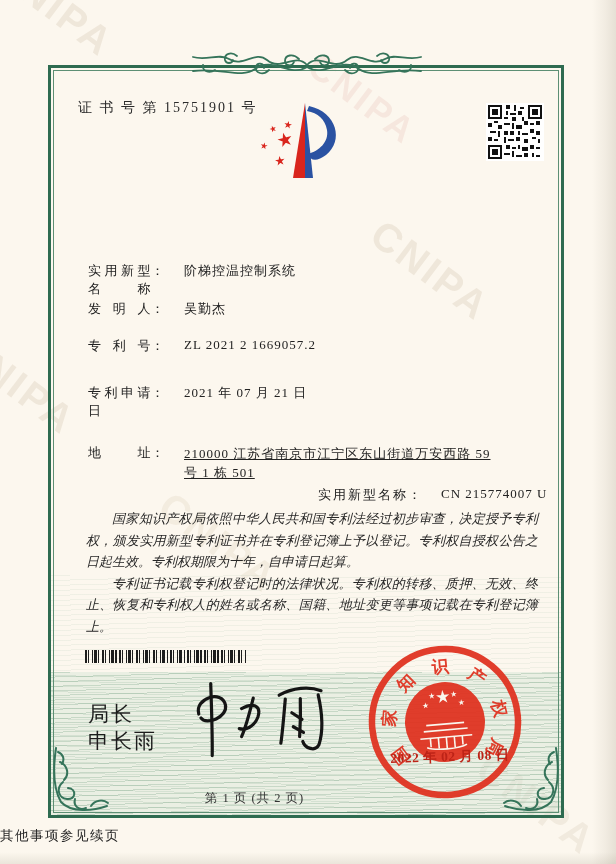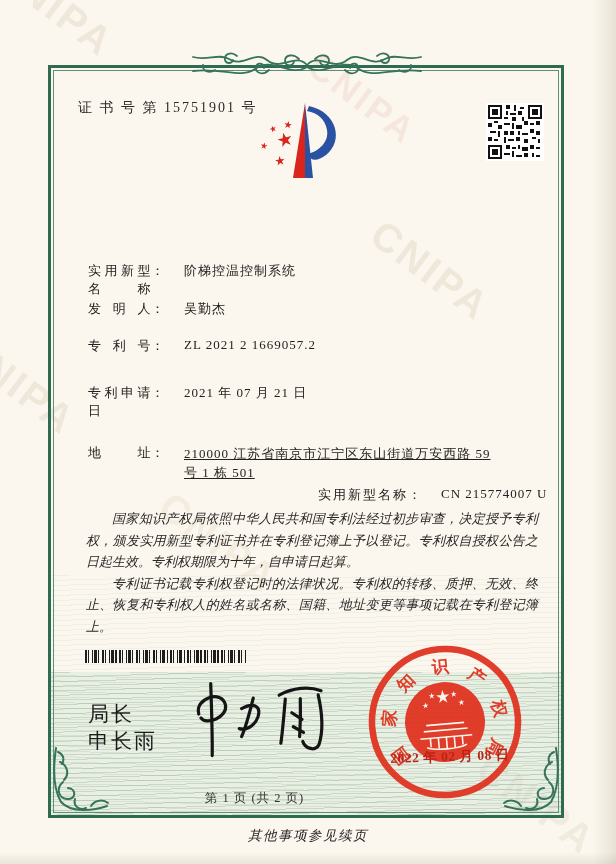--- a/index.html
+++ b/index.html
@@ -122,22 +122,22 @@
     position:absolute;left:368px;top:748px;width:164px;z-index:5;
     color:#bc2317;font-weight:bold;font-size:13.5px;letter-spacing:0.5px;
     transform:rotate(-2deg);text-align:center;
   }
 
   .page-number{
     position:absolute;left:48px;top:790px;width:413px;text-align:center;
     font-size:12.5px;color:#333;letter-spacing:1px;z-index:4;
   }
   .footer-note{
-    position:absolute;left:0;top:827px;width:616px;text-align:center;
-    font-size:13.5px;color:#262626;font-style:italic;letter-spacing:1.5px;z-index:4;
+    position:absolute;left:0;top:827px;width:616px;text-align:left;
+    font-size:13.5px;color:#262626;letter-spacing:1.5px;z-index:4;
   }
 </style>
 </head>
 <body>
 
 <div class="page">
 
   <span class="wm wm1">CNIPA</span>
   <span class="wm wm2 pink">CNIPA</span>
   <span class="wm wm3">CNIPA</span>

